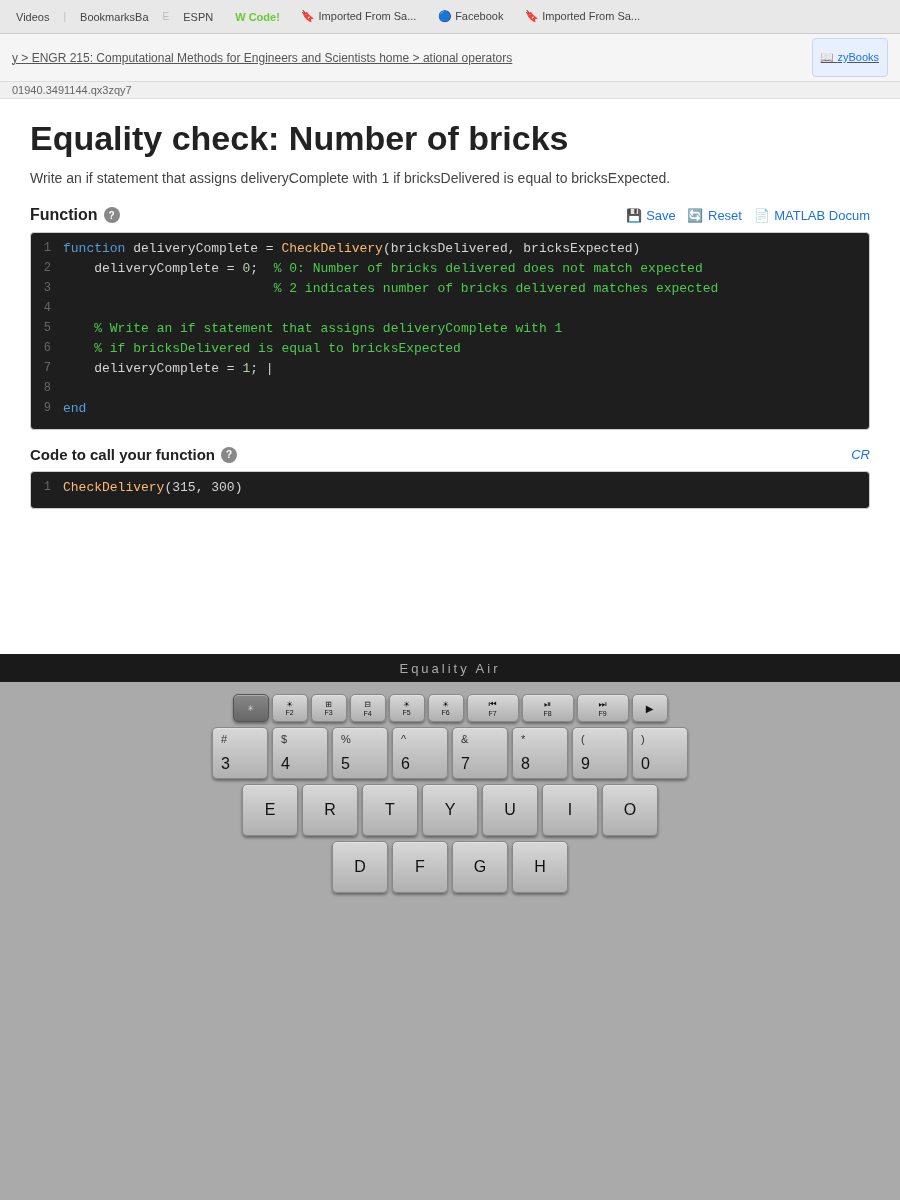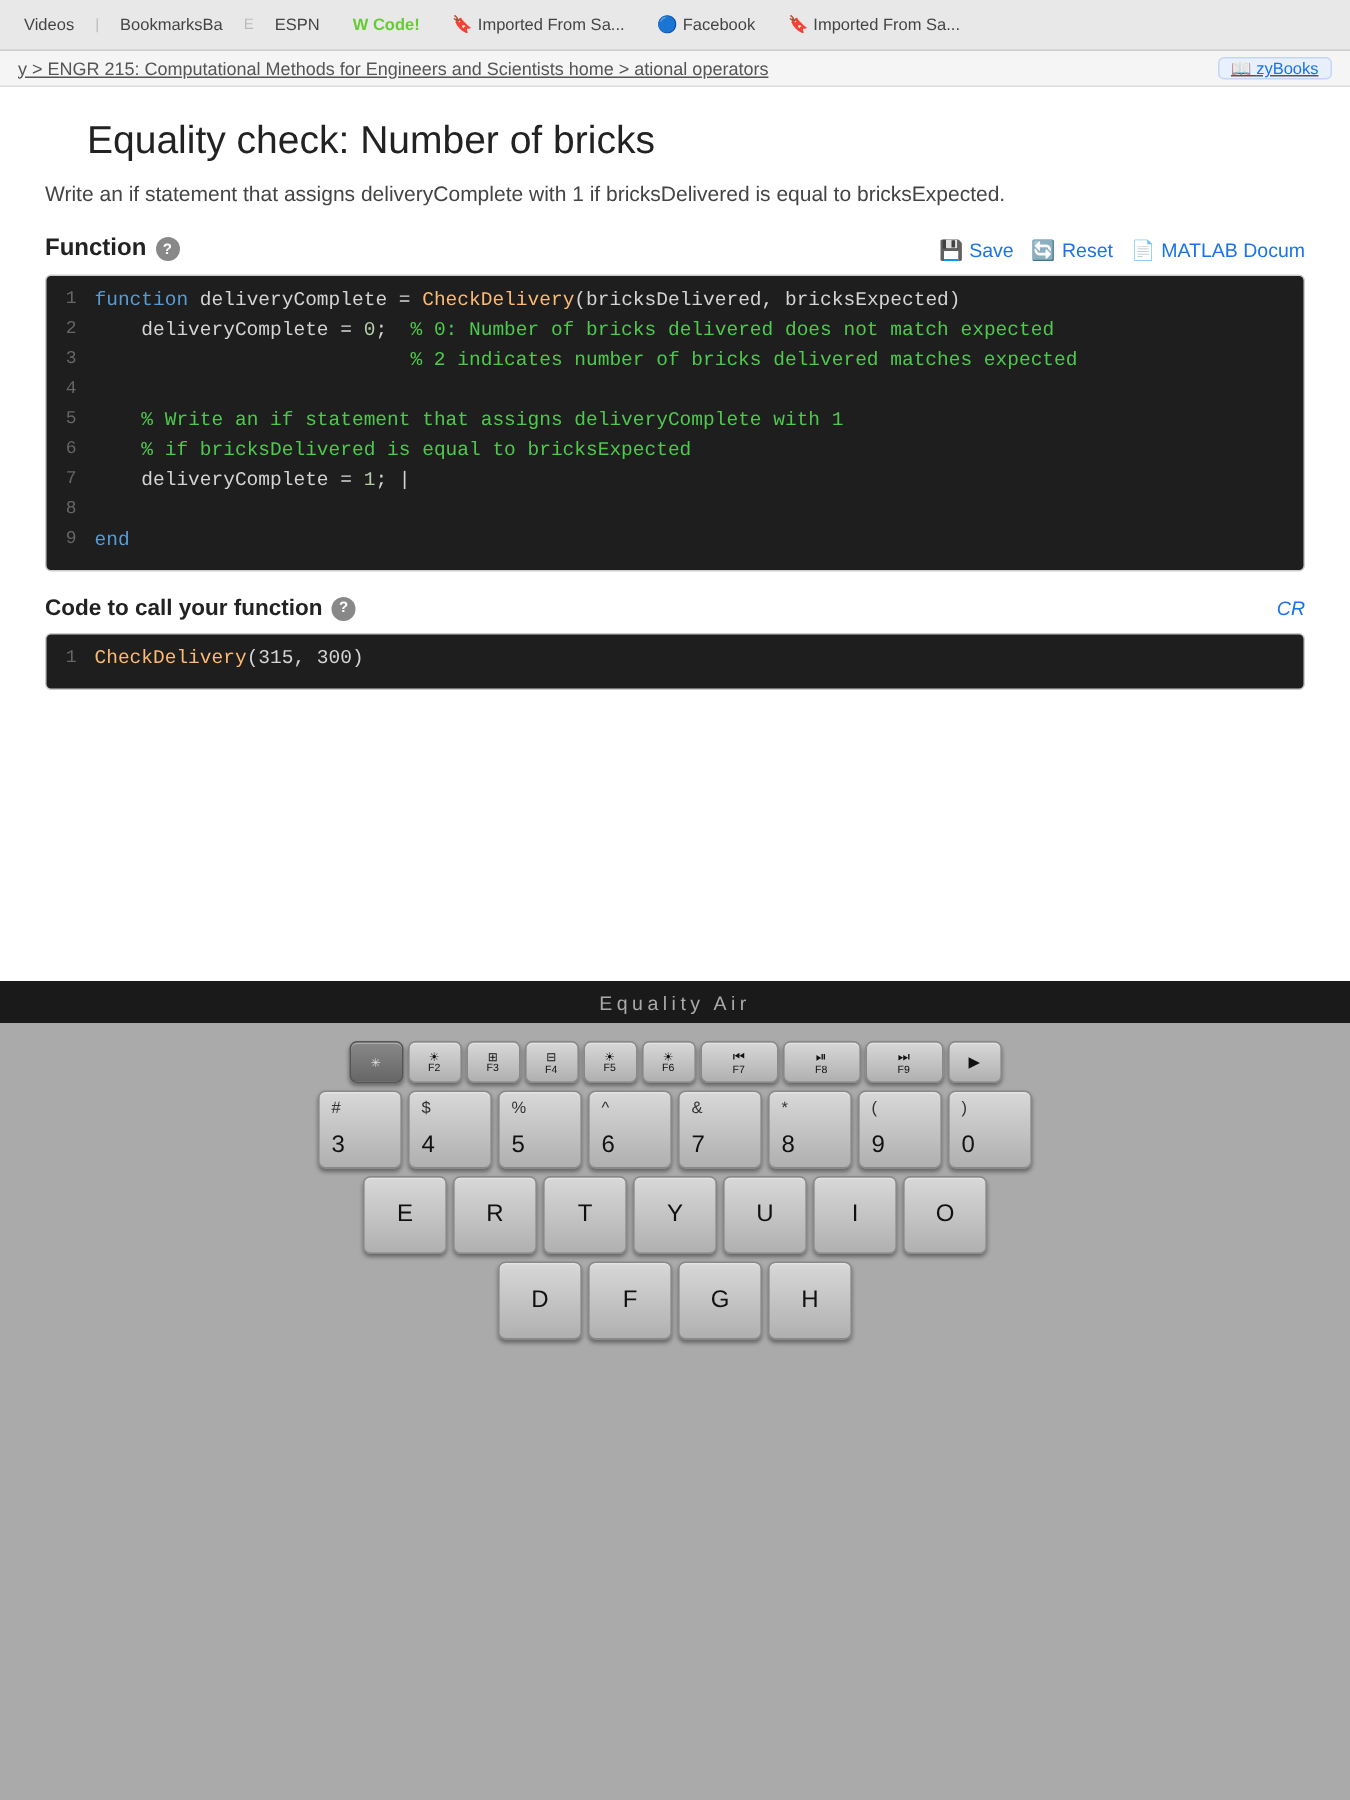--- a/index.html
+++ b/index.html
@@ -52,43 +52,42 @@
       display: flex;
       justify-content: space-between;
       align-items: center;
       text-decoration: underline;
     }
     .zybooks-btn {
       background: #e8f0fe;
       color: #1a73e8;
       border: 1px solid #c5d5f5;
       border-radius: 4px;
-      padding: 0 8px;
+      padding: 12px 8px;
       font-size: 11px;
     }
 
     .url-bar {
       background: #f0f0f0;
       padding: 2px 12px;
       font-size: 11px;
       color: #666;
       border-bottom: 1px solid #ddd;
     }
 
     .page-body {
       padding: 20px 30px;
       background: #fff;
     }
 
     .page-title {
-      font-size: 26px;
-      font-weight: 400;
+      font-size: 34px;
+      font-weight: 700;
       color: #222;
       margin-bottom: 12px;
-      margin-left: 28px;
     }
 
     .page-description {
       font-size: 14px;
       color: #444;
       margin-bottom: 20px;
     }
 
     .function-section {
       margin-top: 10px;
@@ -342,20 +341,23 @@
 
 <div class="browser-content">
 
   <div class="breadcrumb-bar">
     <span>y &gt; ENGR 215: Computational Methods for Engineers and Scientists home &gt; ational operators</span>
     <span class="zybooks-btn">
       📖 <span>zyBooks</span>
     </span>
   </div>
 
+  <div class="url-bar">
+    <span>01940.3491144.qx3zqy7</span>
+  </div>
 
   <div class="page-body">
 
     <h1 class="page-title">Equality check: Number of bricks</h1>
     <p class="page-description">Write an if statement that assigns deliveryComplete with 1 if bricksDelivered is equal to bricksExpected.</p>
 
     <div class="function-section">
       <div class="function-header">
         <div class="function-label">
           <span>Function</span>

